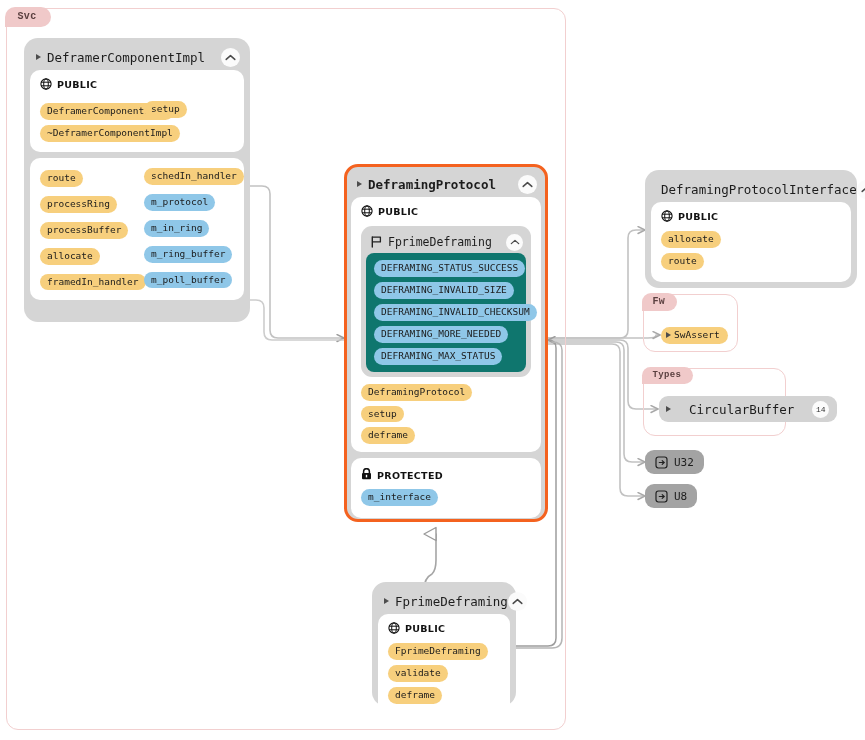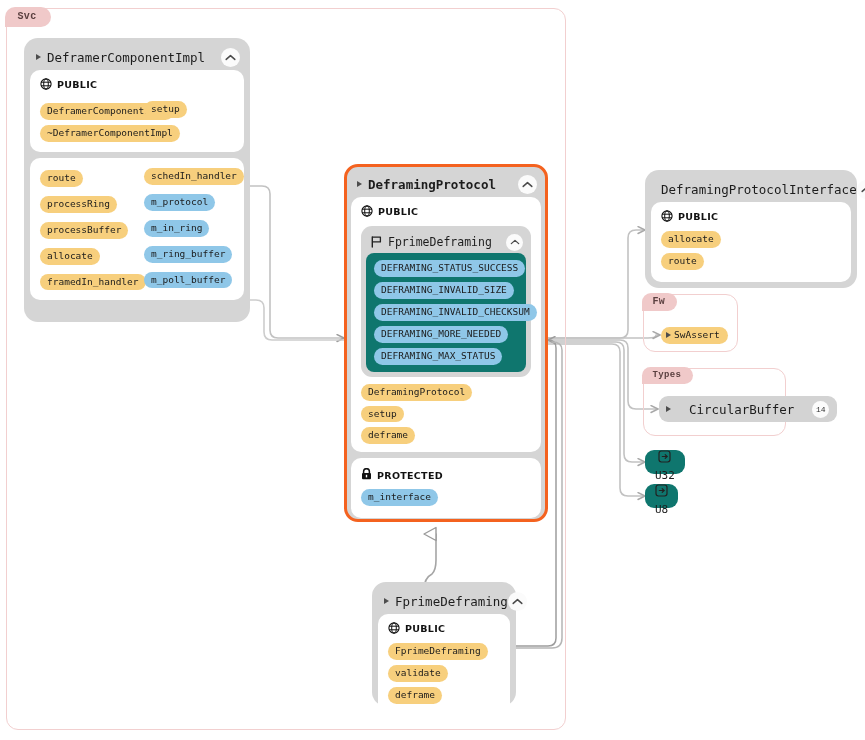--- a/index.html
+++ b/index.html
@@ -143,32 +143,31 @@
     color: #1d1d1d;
   }
   .enum-body {
     background: #0f766e;
     border-radius: 8px;
     padding: 7px 8px;
   }
   
   .chip {
     position: absolute;
-    background: #0f766e;
+    background: #a3a3a3;
     border-radius: 9px;
     height: 24px;
     display: flex;
     align-items: center;
     gap: 6px;
     padding: 0 10px;
     font-family: "DejaVu Sans Mono", monospace;
     font-size: 11px;
     color: #1d1d1d;
     box-sizing: border-box;
-    flex-direction: column;
   }
   .ext-chip {
     display: inline-flex;
     align-items: center;
     gap: 18px;
     background: #d3d3d3;
     border-radius: 9px;
     height: 26px;
     padding: 0 8px 0 7px;
     font-family: "DejaVu Sans Mono", monospace;

